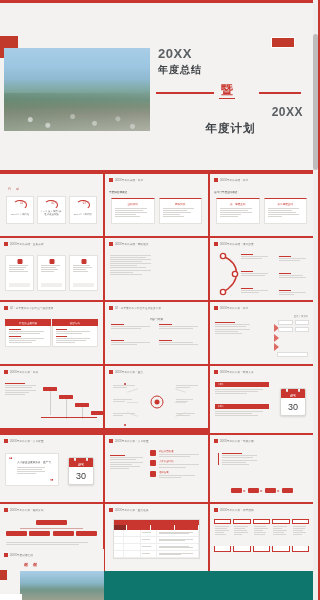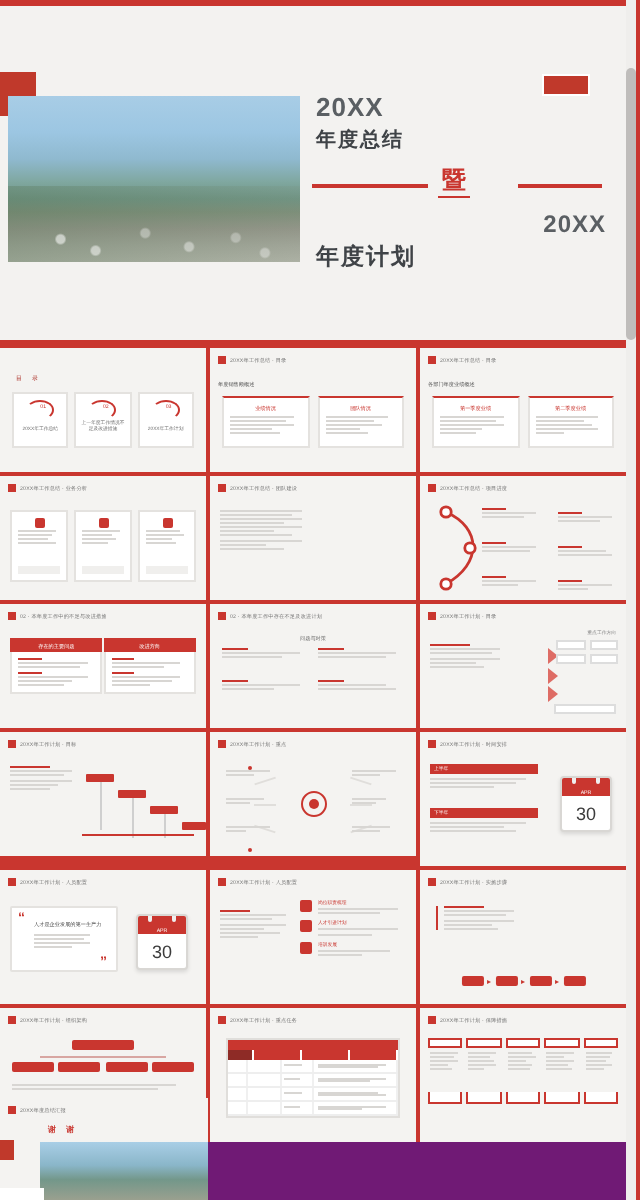--- a/index.html
+++ b/index.html
@@ -3,21 +3,21 @@
 <meta charset="utf-8">
 <style>
   * { box-sizing: border-box; margin:0; padding:0; }
   html,body { width:318px; height:600px; }
   body {
     font-family: "Liberation Sans", sans-serif;
     background:#c9362f;
     overflow:hidden;
     position:relative;
   }
-  .page { position:absolute; inset:0; background:#701a75; }
+  .page { position:absolute; inset:0; background:#0f766e; }
 
   
   .hero {
     position:absolute; left:0; top:0; width:313px; height:172px;
     background:#f3f2f0;
     border-bottom:2px solid #c9362f;
     overflow:hidden;
   }
   .hero-topline { position:absolute; left:0; top:0; width:100%; height:3px; background:#c9362f; }
   .hero-sq-left {
@@ -54,21 +54,21 @@
     position:relative; margin:8px 0 6px 0; height:14px;
   }
   .t-divider .bar { position:absolute; top:7px; height:1.6px; background:#c9362f; }
   .t-divider .bar.l { left:-2px; width:58px; }
   .t-divider .bar.r { right:2px; width:42px; }
   .t-divider .ji {
     position:absolute; left:61px; top:-2px; font-size:12px; color:#c9362f;
     font-weight:700; border-bottom:1.5px solid #c9362f; line-height:15px; padding:0 2px;
   }
   .t-line3 { font-size:12px; color:#5a5f63; font-weight:700; text-align:right; letter-spacing:.5px;}
-  .t-line4 { font-size:11.5px; color:#3f4347; font-weight:700; text-align:left; margin-top:2px; letter-spacing:1px;}
+  .t-line4 { font-size:11.5px; color:#3f4347; font-weight:700; text-align:center; margin-top:2px; letter-spacing:1px;}
 
   
   .grid {
     position:absolute; left:0; top:172px; width:313px;
     display:grid; grid-template-columns:repeat(3, 1fr);
     gap:2px; background:#c9362f; padding:2px 0 0 0;
   }
   .cell {
     position:relative; height:62px; background:#f4f3f1; overflow:hidden;
   }

